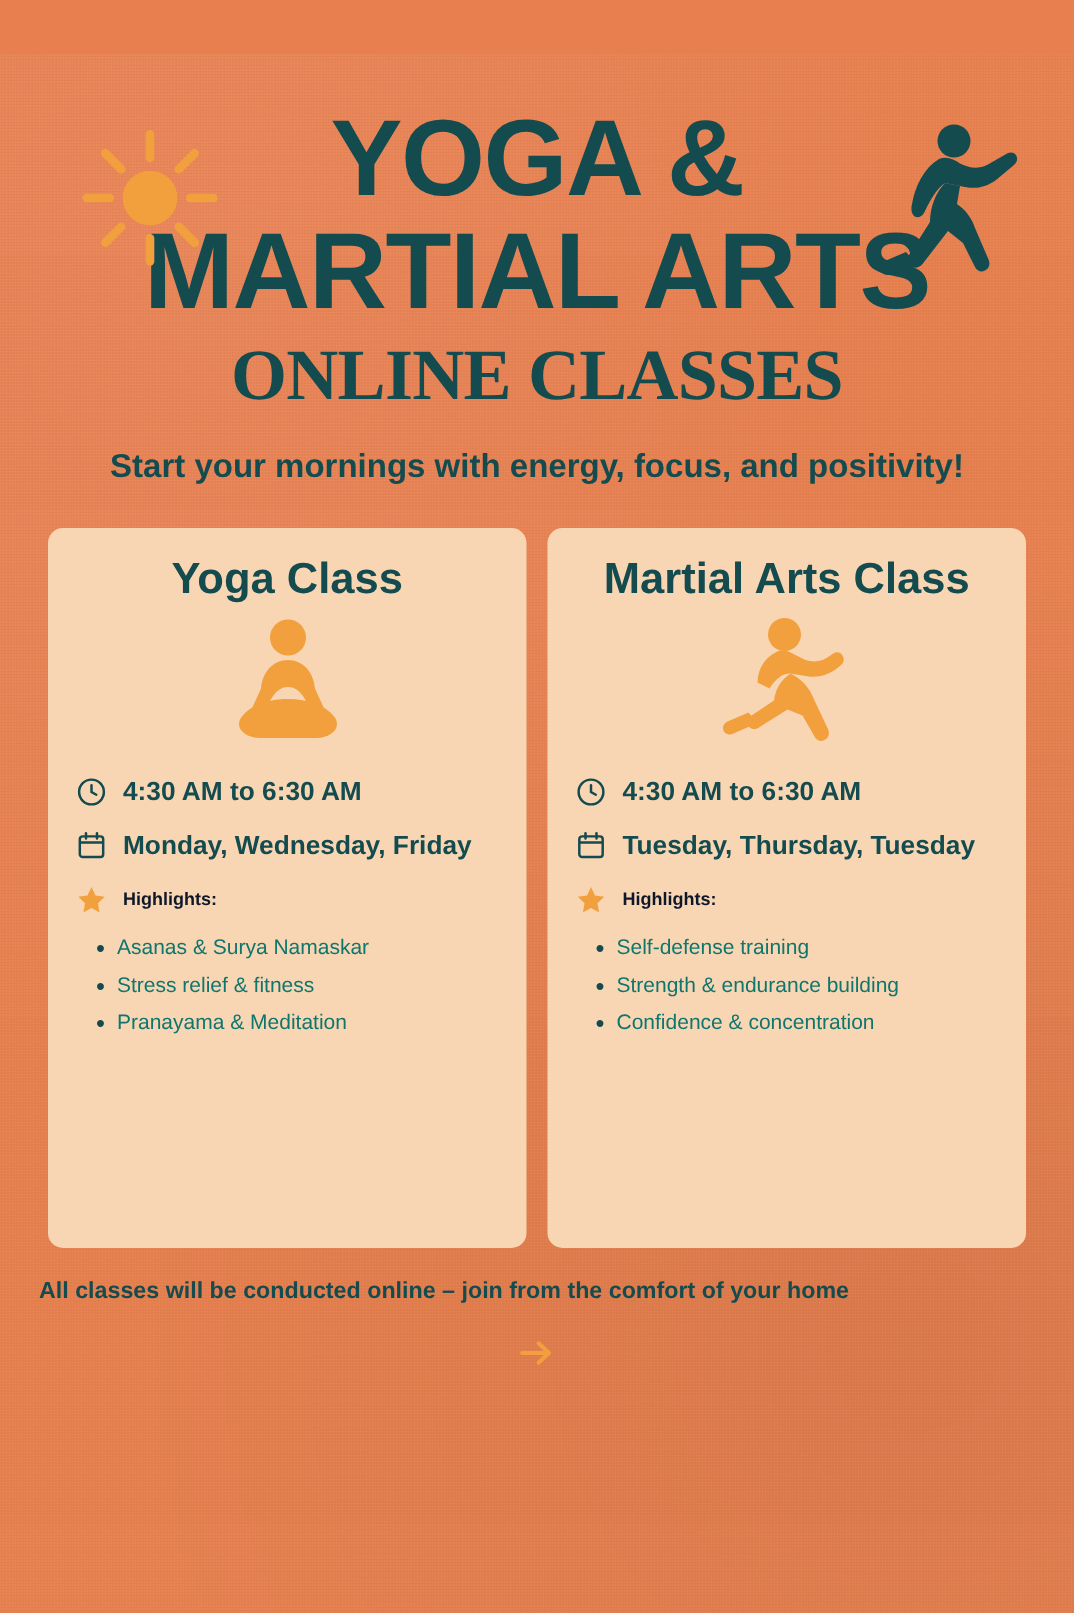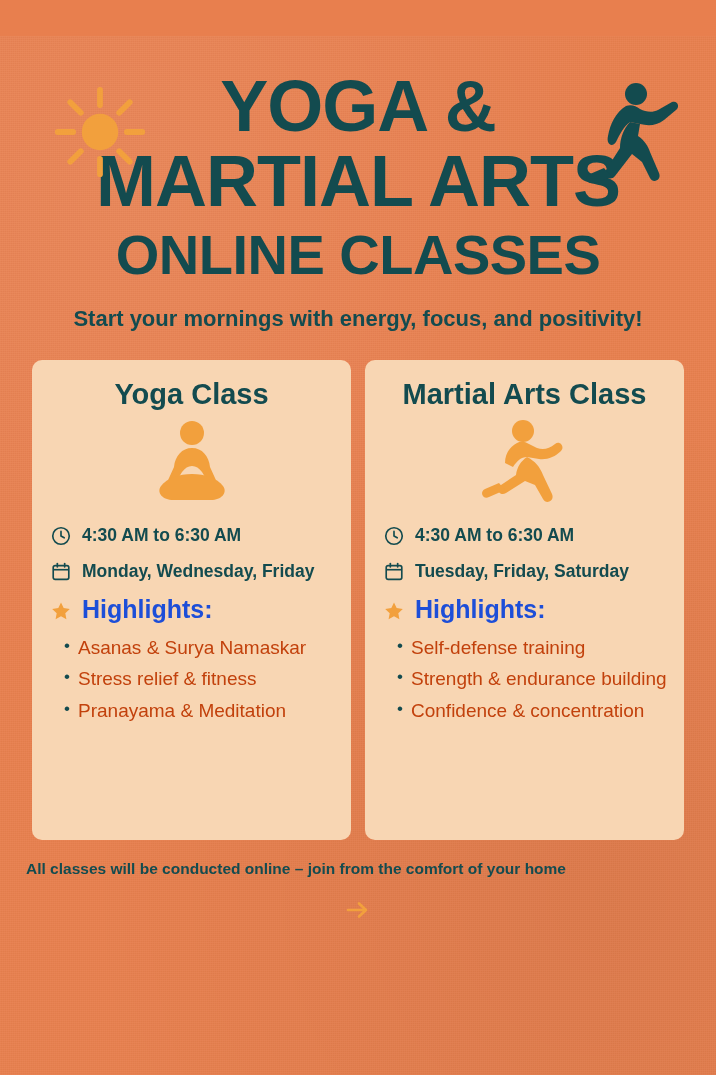--- a/index.html
+++ b/index.html
@@ -45,21 +45,21 @@
     padding-top: 36px;
   }
   .title-line {
     color: #134b4f;
     font-weight: bold;
     letter-spacing: -1px;
     line-height: 0.96;
   }
   .title-1 { font-size: 72px; }
   .title-2 { font-size: 72px; margin-top: 6px; }
-  .title-3 { font-size: 56px; margin-top: 12px; letter-spacing: -0.5px; }
+  .title-3 { font-size: 48px; margin-top: 12px; letter-spacing: -0.5px; font-family: Liberation Serif, serif; }
 
   .subtitle {
     color: #134b4f;
     font-size: 22px;
     font-weight: bold;
     line-height: 1.35;
     margin-top: 22px;
     padding: 0 60px;
     text-align: center;
   }
@@ -128,32 +128,32 @@
     height: 22px;
     margin-top: 2px;
   }
   .info-text {
     color: #134b4f;
     font-size: 17.5px;
     font-weight: bold;
     line-height: 1.3;
   }
   .highlights-label {
-    color: #1d4ed8;
-    font-size: 25px;
+    color: #0f172a;
+    font-size: 12px;
     font-weight: bold;
   }
   .bullets {
     list-style: none;
     margin: 2px 0 0 0;
     padding: 0 0 0 14px;
   }
   .bullets li {
-    color: #c2410c;
-    font-size: 19px;
+    color: #0f766e;
+    font-size: 14px;
     line-height: 1.28;
     margin-bottom: 7px;
     position: relative;
     padding-left: 16px;
   }
   .bullets li::before {
     content: "•";
     position: absolute;
     left: 2px;
     top: -1px;
@@ -293,21 +293,21 @@
           <div class="info-text">4:30 AM to 6:30 AM</div>
         </div>
 
         <div class="info-row">
           <svg class="info-icon" viewBox="0 0 24 24">
             <rect x="3.5" y="5" width="17" height="15" rx="2" fill="none" stroke="#134b4f" stroke-width="1.8"></rect>
             <line x1="3.5" y1="9.5" x2="20.5" y2="9.5" stroke="#134b4f" stroke-width="1.8"></line>
             <line x1="8" y1="2.8" x2="8" y2="6.5" stroke="#134b4f" stroke-width="1.8" stroke-linecap="round"></line>
             <line x1="16" y1="2.8" x2="16" y2="6.5" stroke="#134b4f" stroke-width="1.8" stroke-linecap="round"></line>
           </svg>
-          <div class="info-text">Tuesday, Friday, Saturday</div>
+          <div class="info-text">Tuesday, Thursday, Tuesday</div>
         </div>
 
         <div class="info-row">
           <svg class="info-icon" viewBox="0 0 24 24">
             <path d="M12 2.6 L14.9 8.8 L21.6 9.7 L16.7 14.4 L17.9 21 L12 17.8 L6.1 21 L7.3 14.4 L2.4 9.7 L9.1 8.8 Z" fill="#f2a03d"></path>
           </svg>
           <div class="highlights-label">Highlights:</div>
         </div>
 
         <ul class="bullets">

